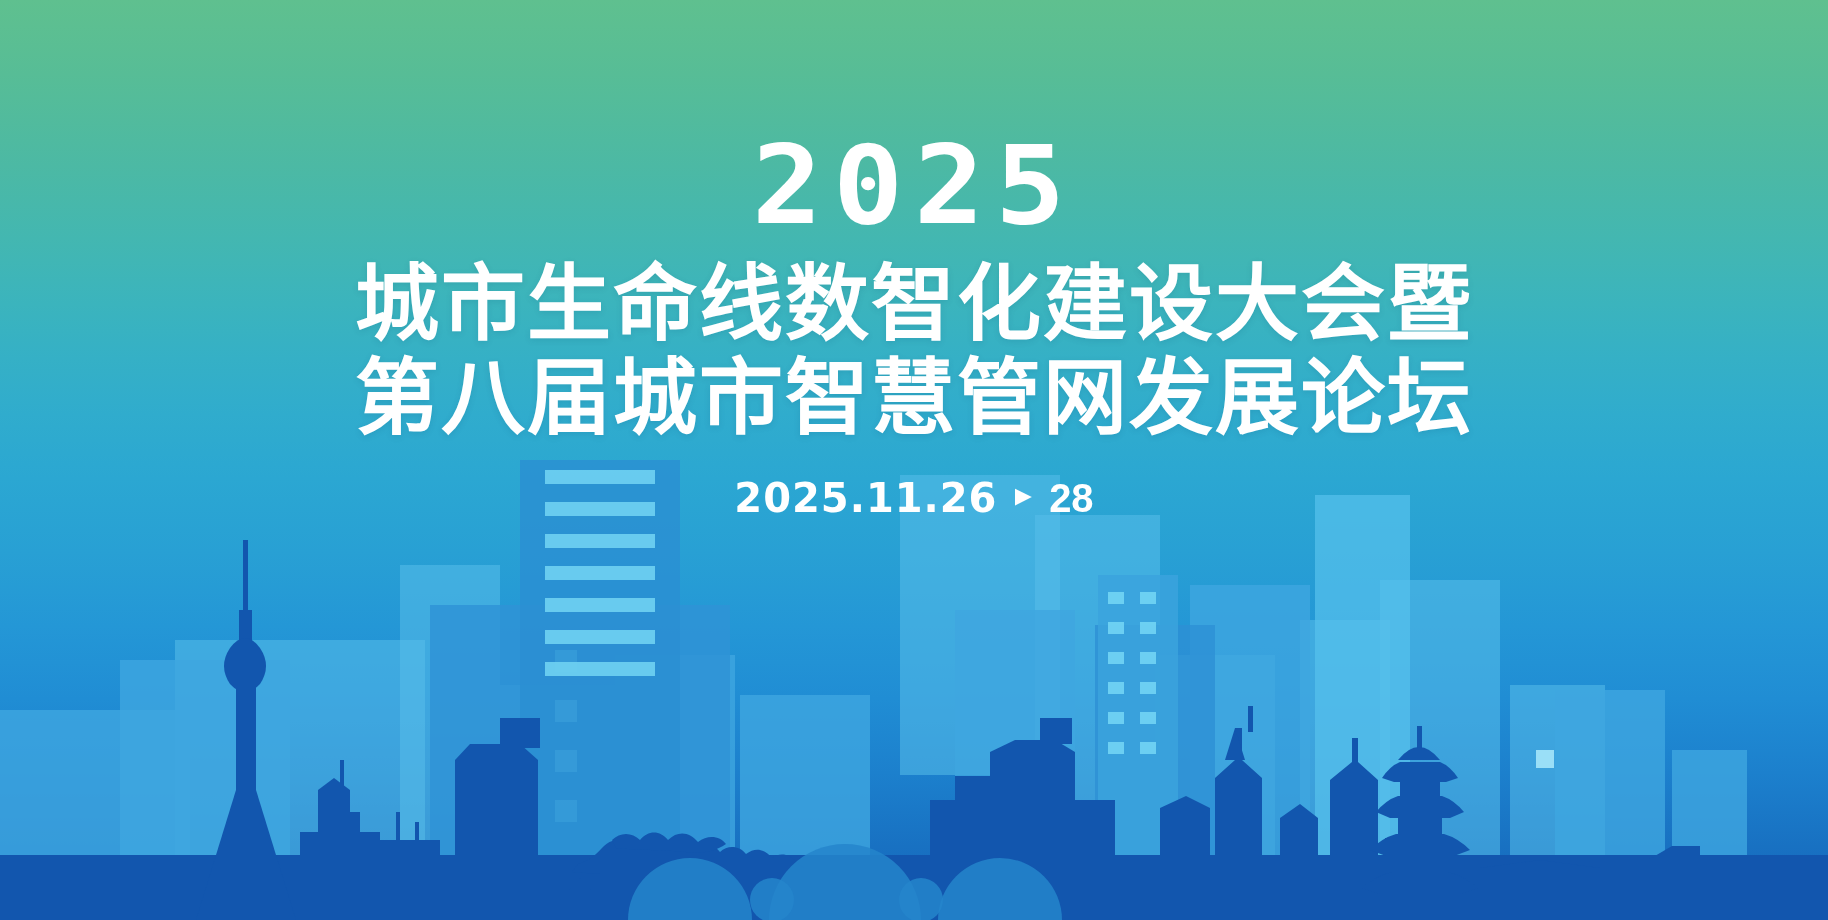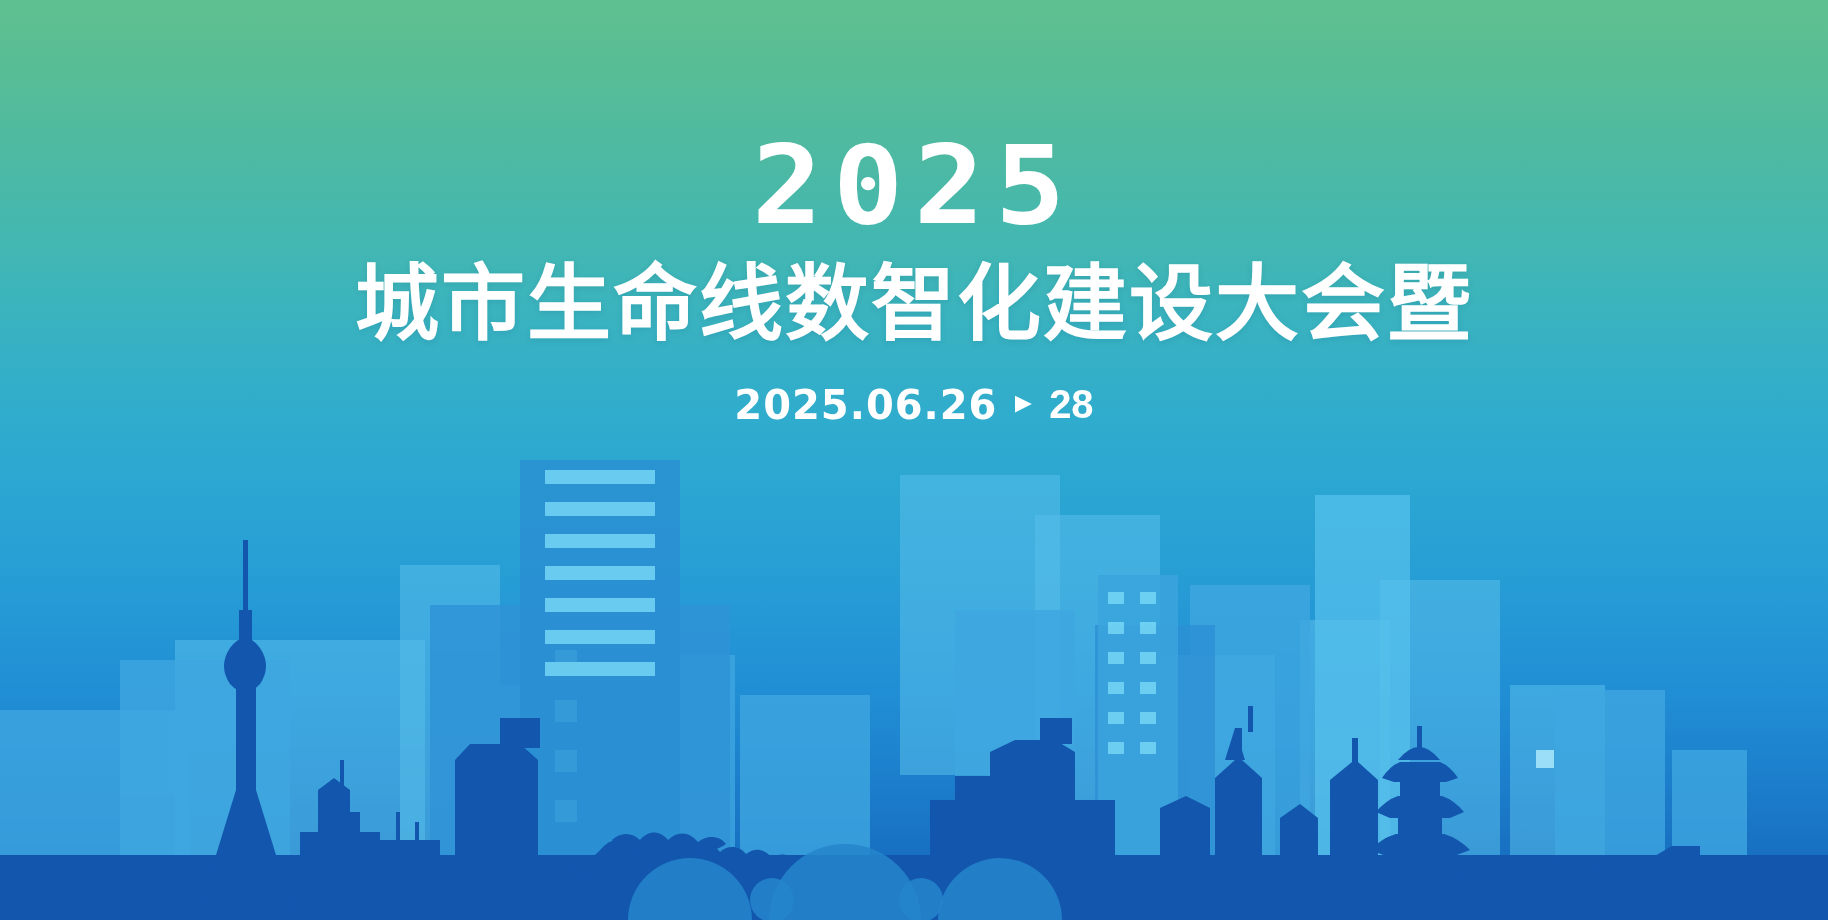--- a/index.html
+++ b/index.html
@@ -161,22 +161,23 @@
           <path d="M1356 540 L1394 532 L1404 564 L1378 586 L1352 570 Z"></path>
         </g>
       </mask>
     </defs>
     <rect x="0" y="0" width="1480" height="620" fill="url(#dotgrid)" mask="url(#landmask)"></rect>
   </svg>
 
   <div id="content">
     <div id="year">2025</div>
     <div id="title1" class="title-line">城市生命线数智化建设大会暨</div>
+    <div id="title2" class="title-line">第八届城市智慧管网发展论坛</div>
     <div id="meta">
-      <span id="date">2025.06.26</span>
+      <span id="date">2025.11.26</span>
       <span id="arrow">►</span>
       <span id="day-end">28</span>
     </div>
   </div>
 
   <svg id="city" viewBox="0 0 1828 460" preserveAspectRatio="none" aria-hidden="true">
 
     <g fill="#58bdea" fill-opacity="0.55">
       <rect x="175" y="180" width="250" height="280"></rect>
       <rect x="400" y="105" width="100" height="355"></rect>

